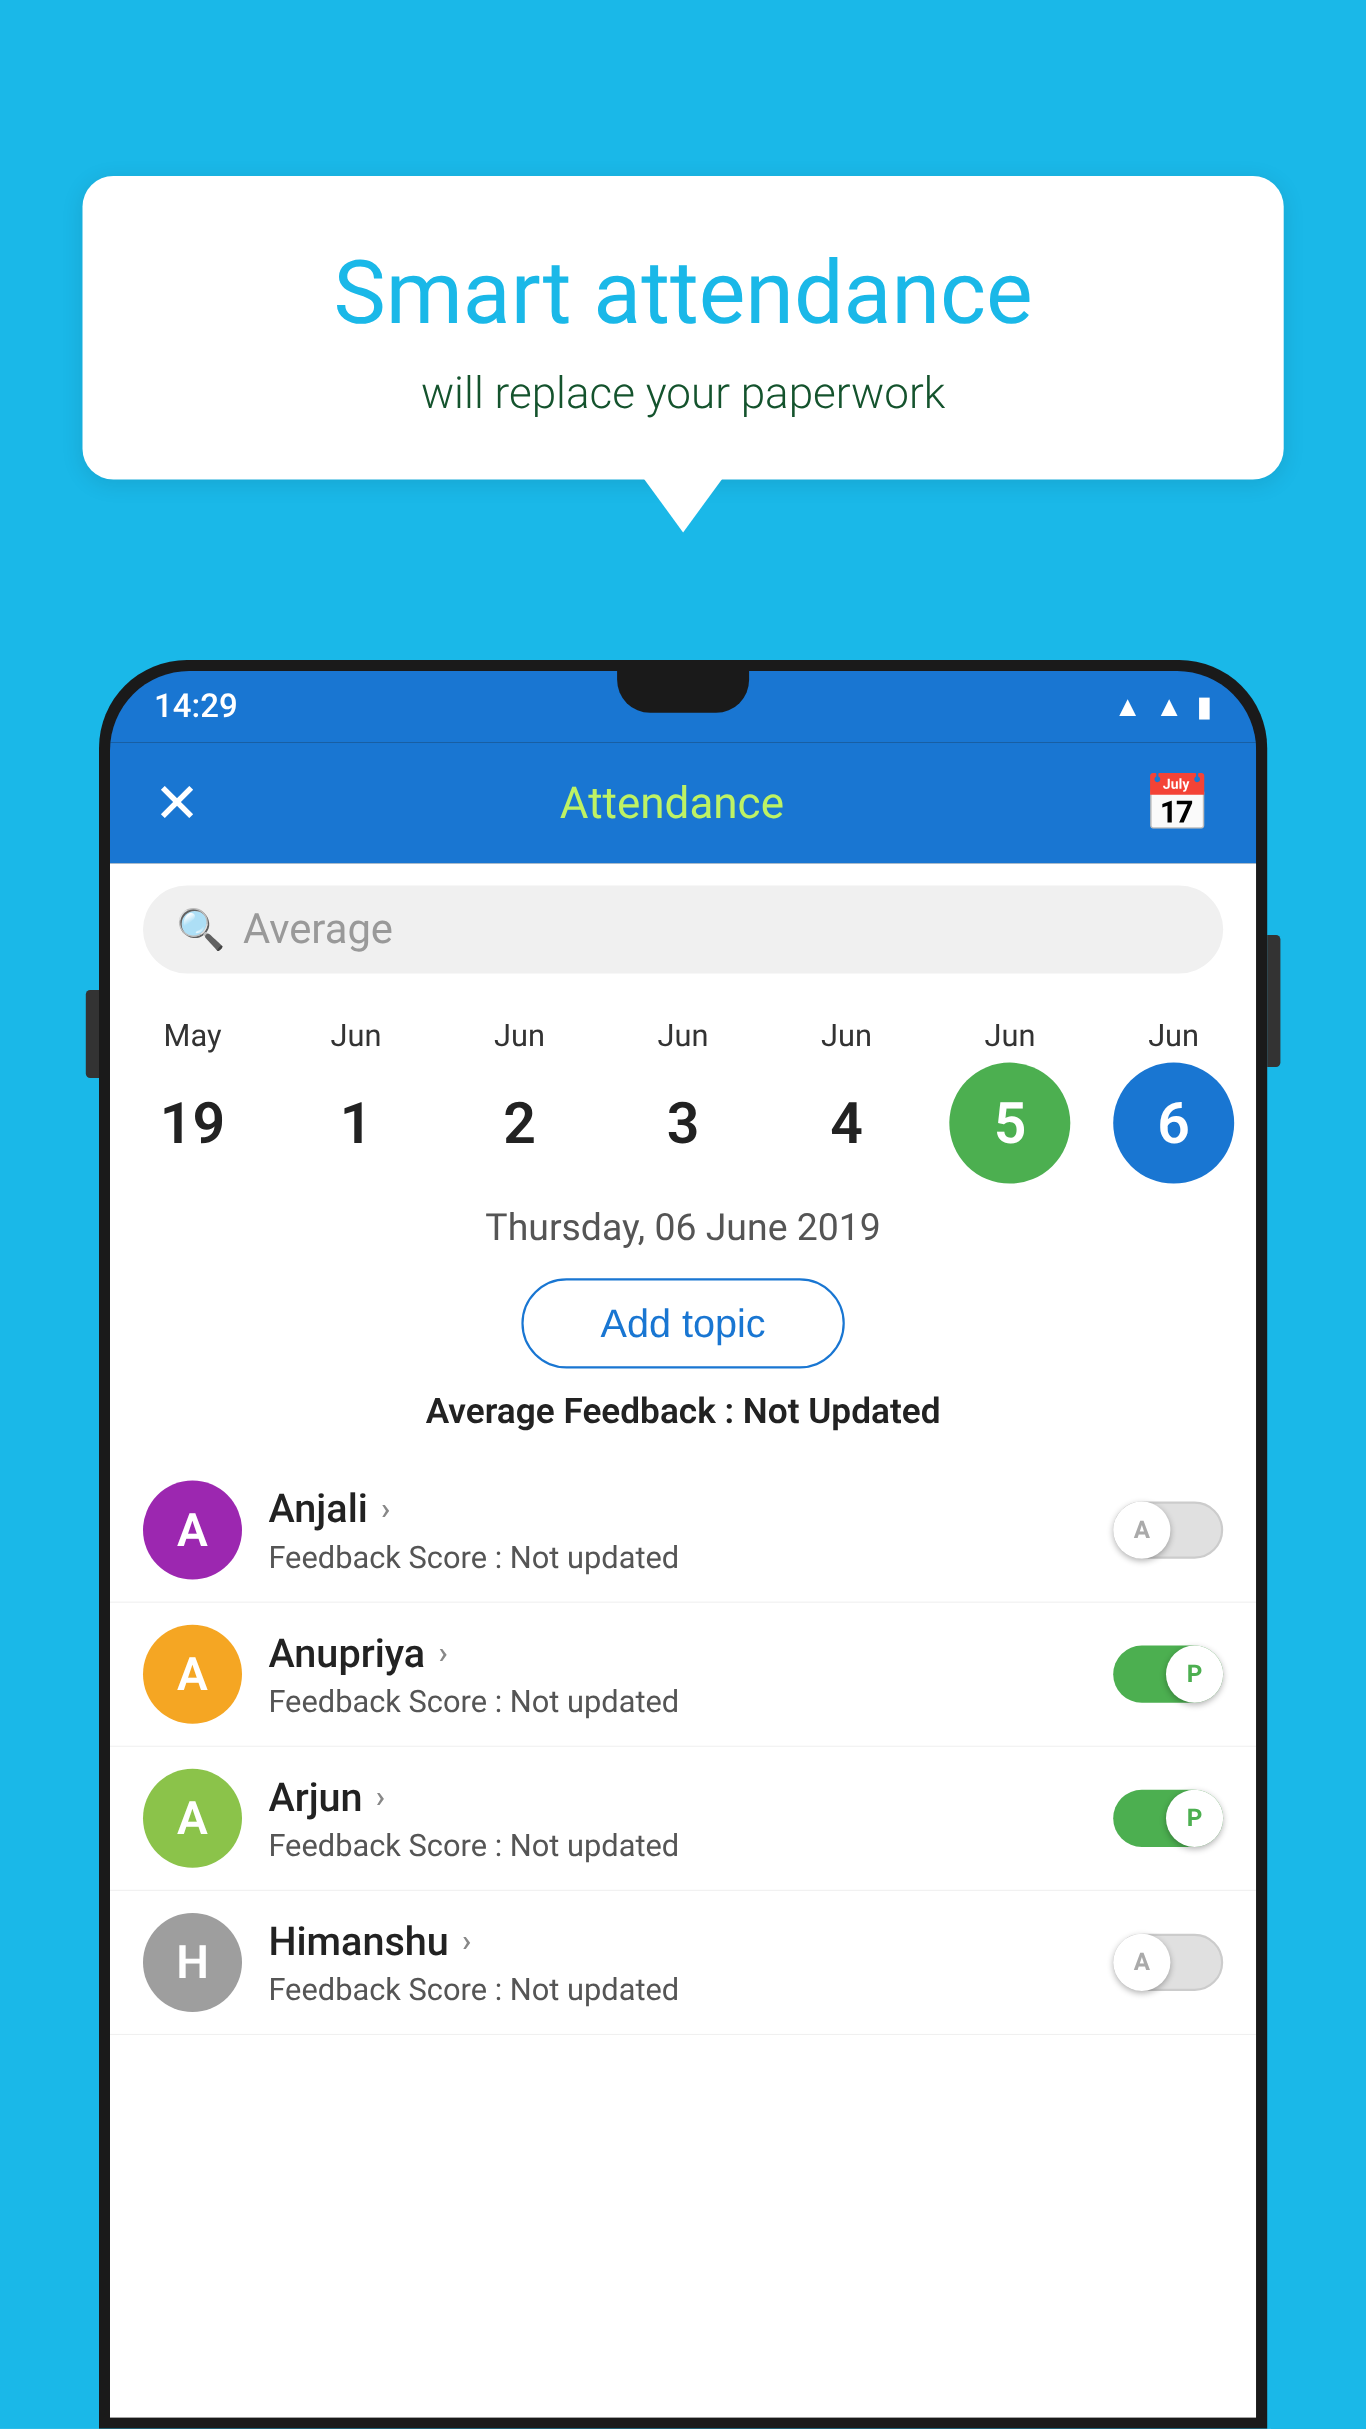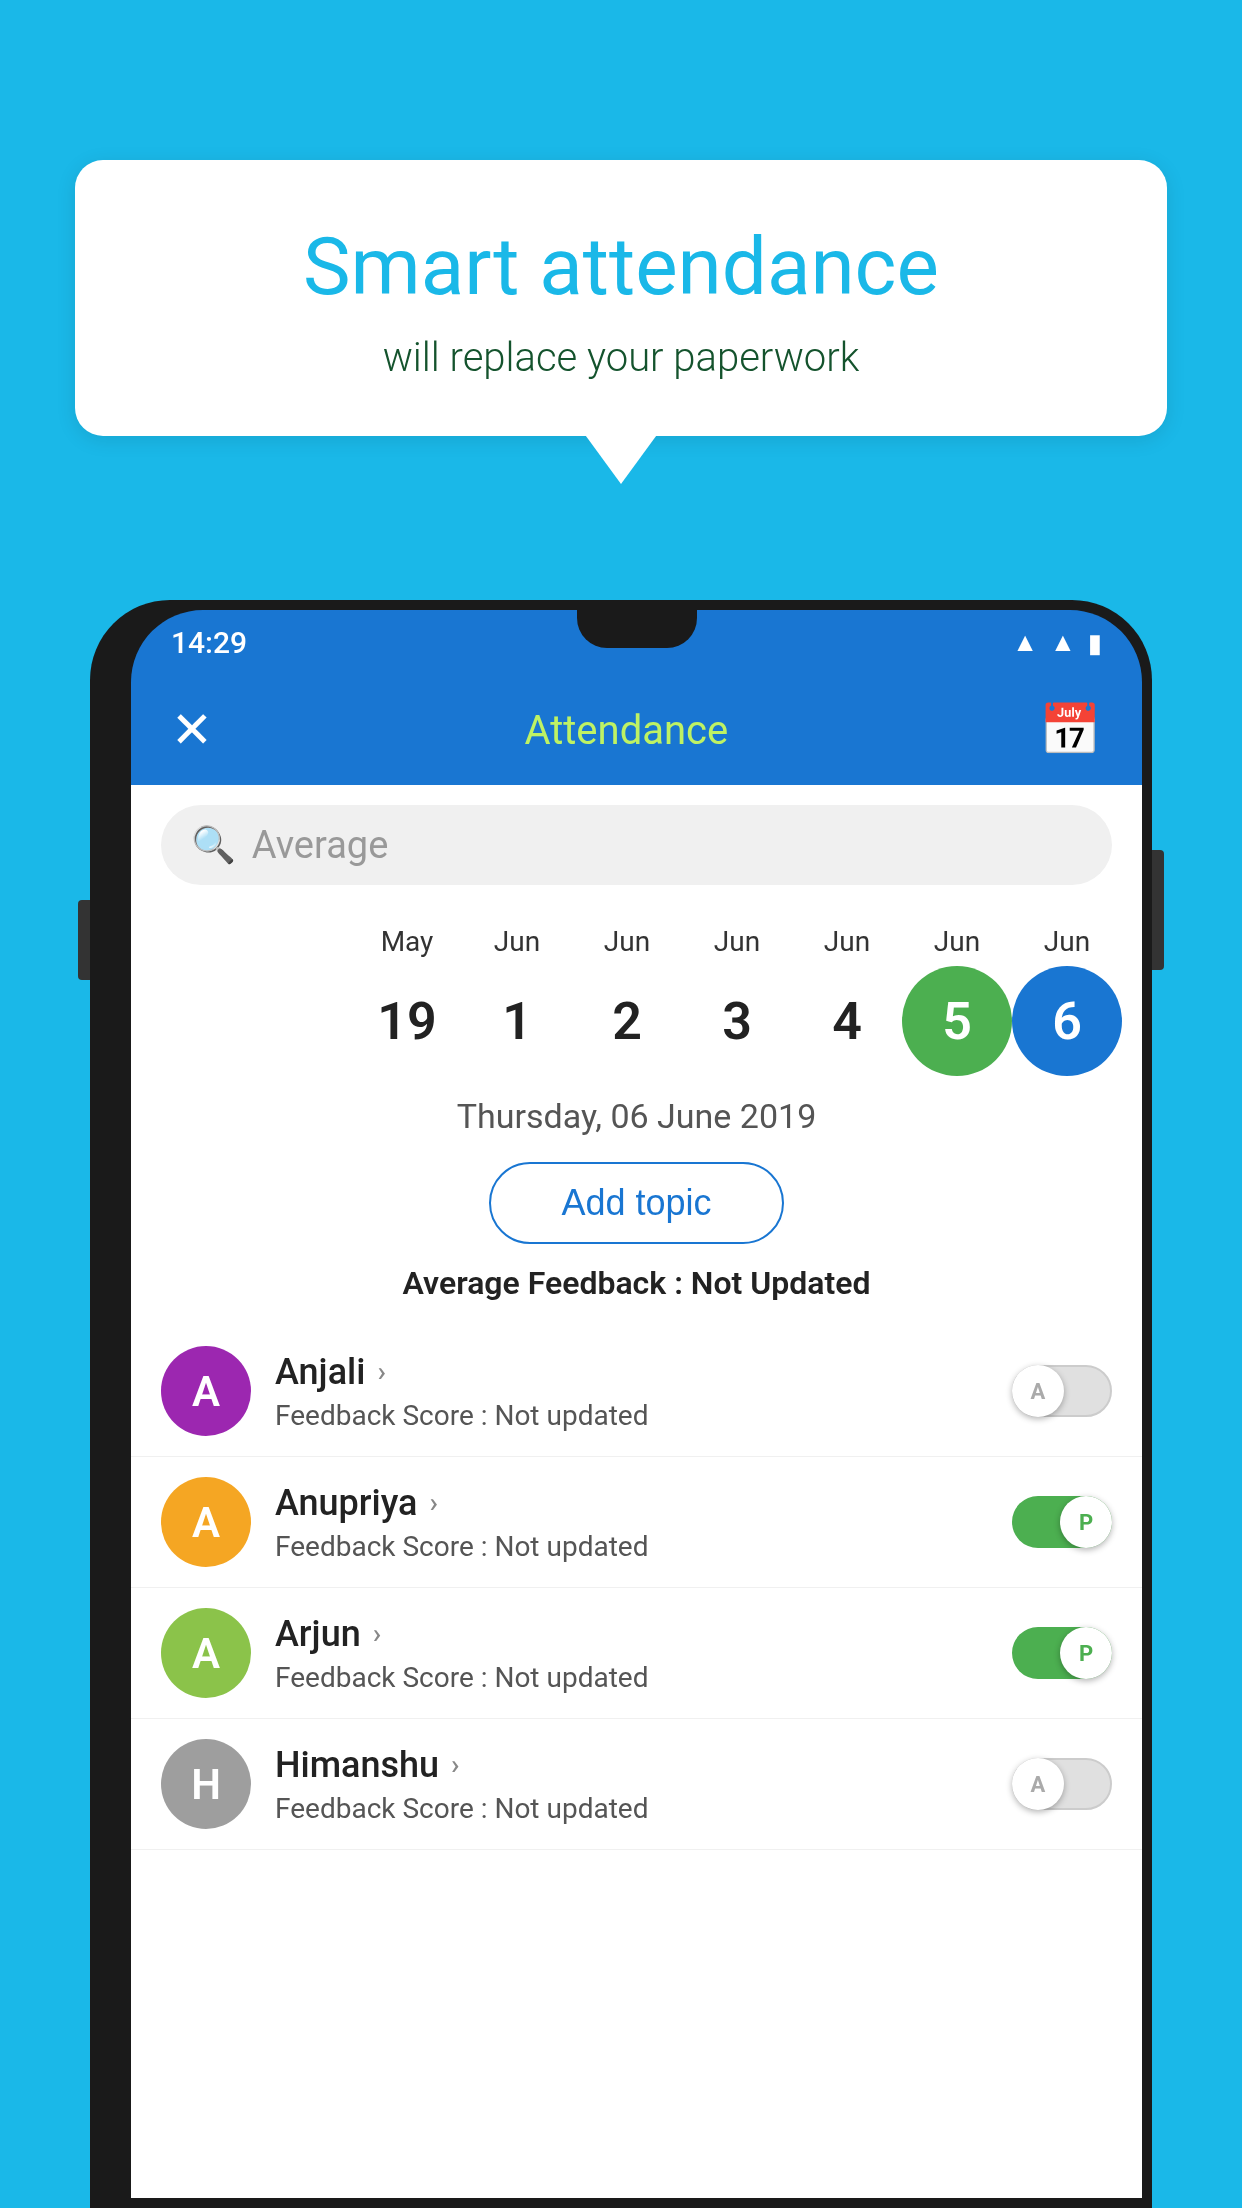--- a/index.html
+++ b/index.html
@@ -67,21 +67,20 @@
       border-radius: 80px 80px 0 0;
       padding: 10px;
     }
 
     .phone-inner {
       background: #1a1a1a;
       border-radius: 72px 72px 0 0;
       overflow: hidden;
       height: 100%;
       position: relative;
-      margin-left: 31px;
     }
 
     
     .status-bar {
       background: #1976d2;
       height: 65px;
       display: flex;
       align-items: center;
       justify-content: space-between;
       padding: 0 40px;
@@ -169,21 +168,21 @@
 
     .search-text {
       color: #999;
       font-size: 38px;
     }
 
     
     .calendar-strip {
       padding: 20px 20px 10px;
       display: flex;
-      justify-content: flex-end;
+      justify-content: space-between;
       align-items: flex-end;
     }
 
     .calendar-day {
       display: flex;
       flex-direction: column;
       align-items: center;
       gap: 8px;
     }
 

